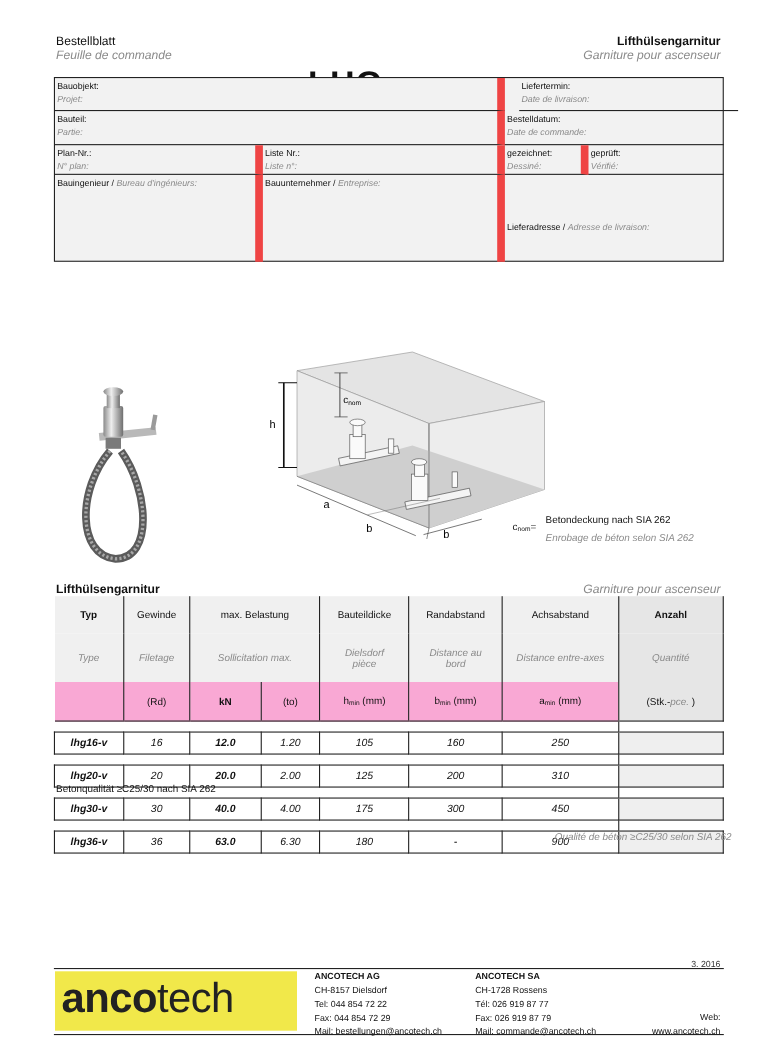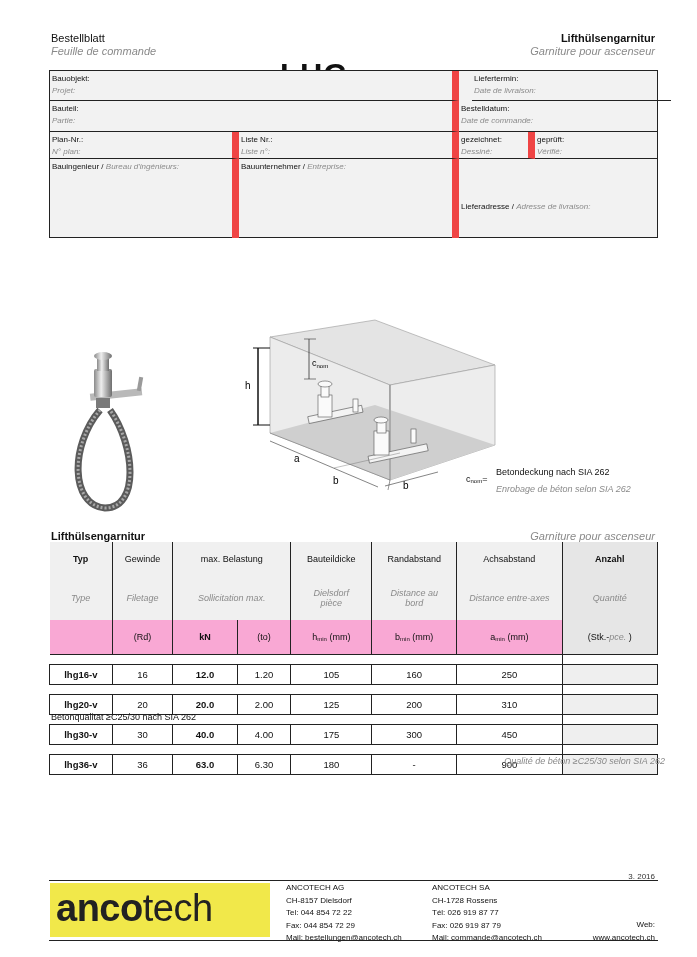--- a/index.html
+++ b/index.html
@@ -35,39 +35,39 @@
   .tbl-title-fr { right: 42px; top: 530px; font-size: 11px; color: #8a8a8a; font-style: italic; }
   table.spec { position: absolute; left: 49px; top: 542px; width: 609px; border-collapse: collapse; font-size: 9px; }
   table.spec th { font-weight: normal; text-align: center; padding: 12px; }
   table.spec thead tr.h1 th { background: #f0f0f0; height: 15px; }
   table.spec thead tr.h2 th { background: #f0f0f0; height: 13px; color: #8a8a8a; font-style: italic; }
   table.spec thead tr.h3 th { background: #f9a8d4; height: 14px; border-bottom: 1px solid #222; }
   table.spec thead tr.h1 th, table.spec thead tr.h2 th, table.spec thead tr.h3 th { border-left: 1px solid #222; }
   table.spec thead tr th.noleft { border-left: none; }
   table.spec thead tr.h1 th.qty, table.spec thead tr.h2 th.qty, table.spec thead tr.h3 th.qty { background: #e6e6e6; border-right: 1px solid #222; }
   table.spec .bold { font-weight: bold; }
-  table.spec tr.data td { height: 20px; border: 1px solid #222; text-align: center; font-size: 9.5px; background: #fff; }
+  table.spec tr.data td { height: 20px; border: 1px solid #222; text-align: center; font-size: 9.5px; background: #fff; font-style: italic; }
   table.spec tr.data td.qty { background: #efefef; }
   table.spec tr.spacer td { height: 10px; border: none; }
   table.spec tr.spacer td.qty { border-left: 1px solid #222; border-right: none; }
   sub { font-size: 6px; vertical-align: -1px; }
 
   .note-de { left: 51px; top: 712px; font-size: 9px; color: #111; }
   .note-fr { right: 32px; top: 712px; font-size: 9px; color: #8a8a8a; font-style: italic; margin-top: 44px; }
 
   
   .date { right: 42px; top: 872px; font-size: 8px; color: #333; }
   .ftr-line-top { left: 49px; top: 880px; width: 609px; height: 1px; background: #222; }
   .ftr-line-bot { left: 49px; top: 940px; width: 609px; height: 1px; background: #222; }
   .logo { left: 50px; top: 883px; width: 220px; height: 54px; background: #f1e84a; }
   .logo span { position: absolute; left: 6px; top: 4px; font-size: 38px; color: #222; letter-spacing: -0.5px; }
   .logo b { font-weight: bold; }
   .logo i { font-style: normal; font-weight: normal; }
   .addr { font-size: 8px; line-height: 12.5px; color: #111; }
-  .addr .co { font-weight: normal; }
+  .addr .co { font-weight: bold; }
   .addr1 { left: 286px; top: 882px; }
   .addr2 { left: 432px; top: 882px; }
   .web { right: 42px; top: 919px; font-size: 8px; line-height: 12.5px; text-align: right; }
 </style>
 </head>
 <body>
 
 <div class="abs hdr-left-de">Bestellblatt</div>
 <div class="abs hdr-left-fr fr">Feuille de commande</div>
 <div class="abs hdr-title">LHG</div>

